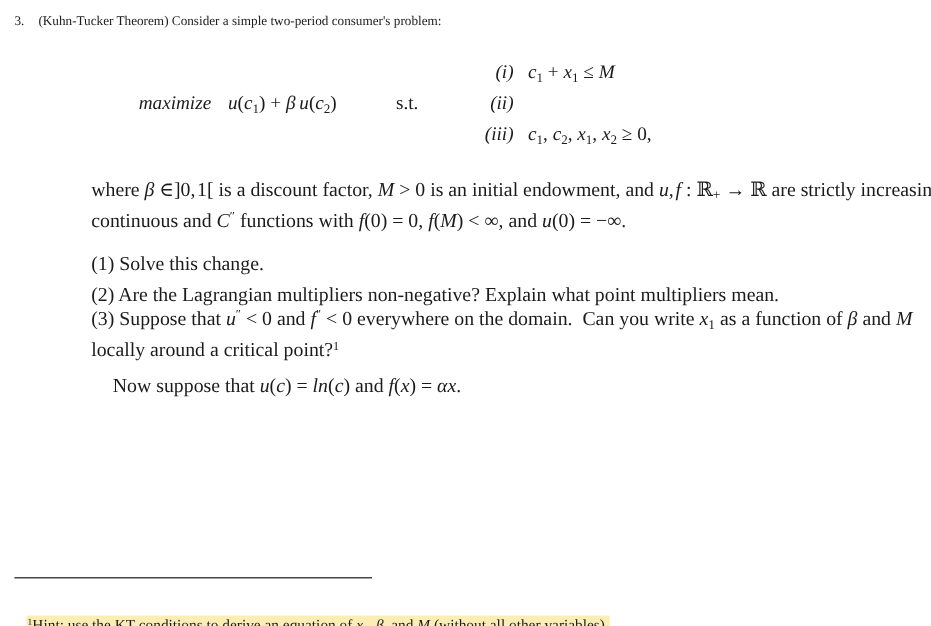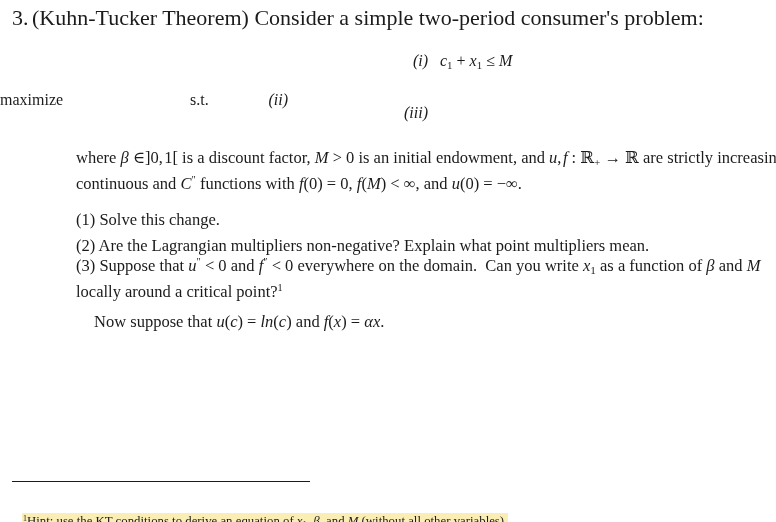--- a/index.html
+++ b/index.html
@@ -19,21 +19,21 @@
     position: absolute;
     inset: 0;
   }
 
   
   .problem-head {
     position: absolute;
     left: 12px;
     top: 5px;
     width: 750px;
-    font-size: 22px;
+    font-size: 11px;
     line-height: 26px;
     white-space: nowrap;
   }
   .problem-num {
     display: inline-block;
     width: 20px;
   }
 
   
   .math-block {
@@ -44,31 +44,32 @@
     font-size: 16px;
     line-height: 26px;
   }
   .math-row {
     display: flex;
     align-items: baseline;
     height: 26px;
   }
   .mx-maximize {
     width: 190px;
+    text-align: right;
     padding-right: 14px;
     box-sizing: border-box;
+    font-style: italic;
   }
   .mx-objective {
     width: 140px;
     text-align: left;
   }
   .mx-st {
     width: 58px;
     text-align: left;
-    margin-top: 13px;
   }
   .mx-label {
     width: 52px;
     text-align: right;
     padding-right: 12px;
     box-sizing: border-box;
     font-style: italic;
   }
   .mx-expr {
     text-align: left;
@@ -148,29 +149,31 @@
     <div class="math-row">
       <div class="mx-maximize"></div>
       <div class="mx-objective"></div>
       <div class="mx-st"></div>
       <div class="mx-label">(i)</div>
       <div class="mx-expr"><span class="mi">c</span><sub>1</sub> + <span class="mi">x</span><sub>1</sub> ≤ <span class="mi">M</span></div>
     </div>
 
     <div class="math-row">
       <div class="mx-maximize">maximize</div>
+      <div class="mx-objective"><span class="mi">u</span>(<span class="mi">c</span><sub>1</sub>) + <span class="mi">β</span> <span class="mi">u</span>(<span class="mi">c</span><sub>2</sub>)</div>
       <div class="mx-st">s.t.</div>
       <div class="mx-label">(ii)</div>
     </div>
 
     <div class="math-row">
       <div class="mx-maximize"></div>
       <div class="mx-objective"></div>
       <div class="mx-st"></div>
       <div class="mx-label">(iii)</div>
+      <div class="mx-expr"><span class="mi">c</span><sub>1</sub>, <span class="mi">c</span><sub>2</sub>, <span class="mi">x</span><sub>1</sub>, <span class="mi">x</span><sub>2</sub> ≥ 0,</div>
     </div>
 
   </div>
 
   <div class="para p-where">
     where <span class="mi">β</span> ∈]0, 1[ is a discount factor, <span class="mi">M</span> &gt; 0 is an initial endowment, and <span class="mi">u</span>, <span class="mi">f</span> : <span class="bbR">ℝ</span><sub>+</sub> → <span class="bbR">ℝ</span> are strictly increasing, continuous and <span class="mi">C</span><sup class="fnmark">″</sup> functions with <span class="mi">f</span>(0) = 0, <span class="mi">f</span>(<span class="mi">M</span>) &lt; ∞, and <span class="mi">u</span>(0) = −∞.
   </div>
 
   <div class="para p-q1">
     <span>(1)</span>

